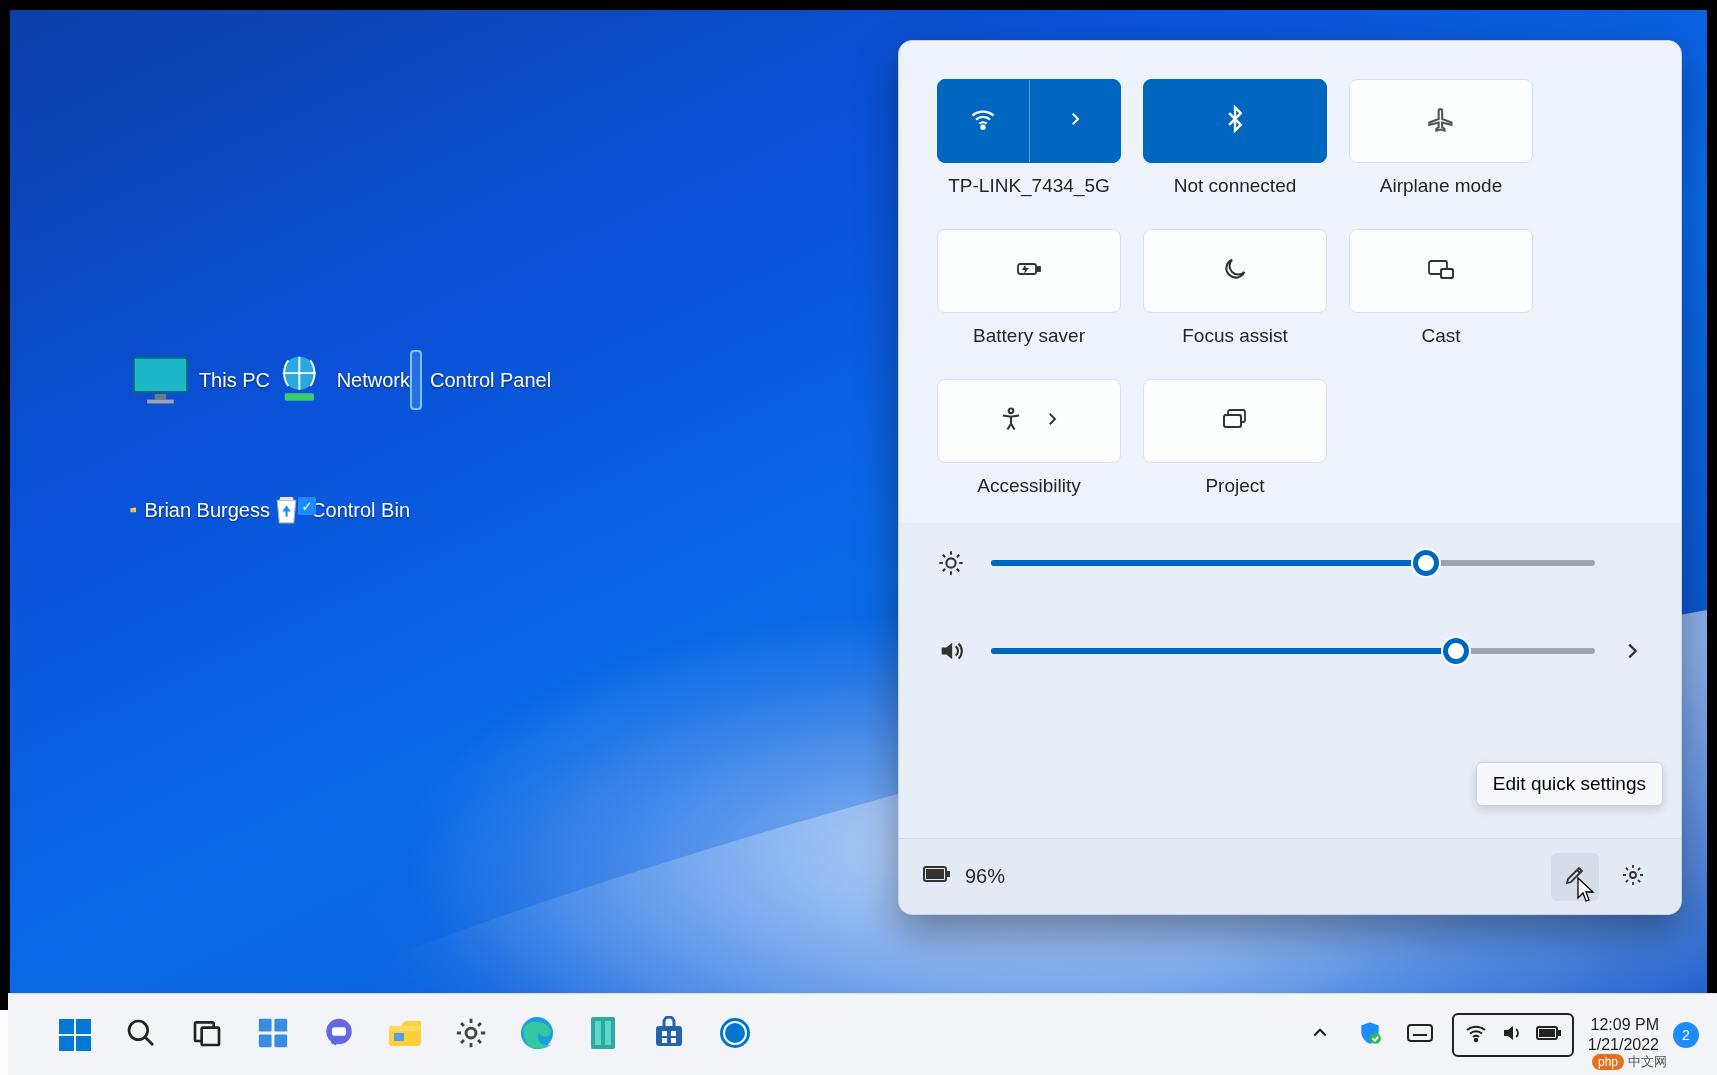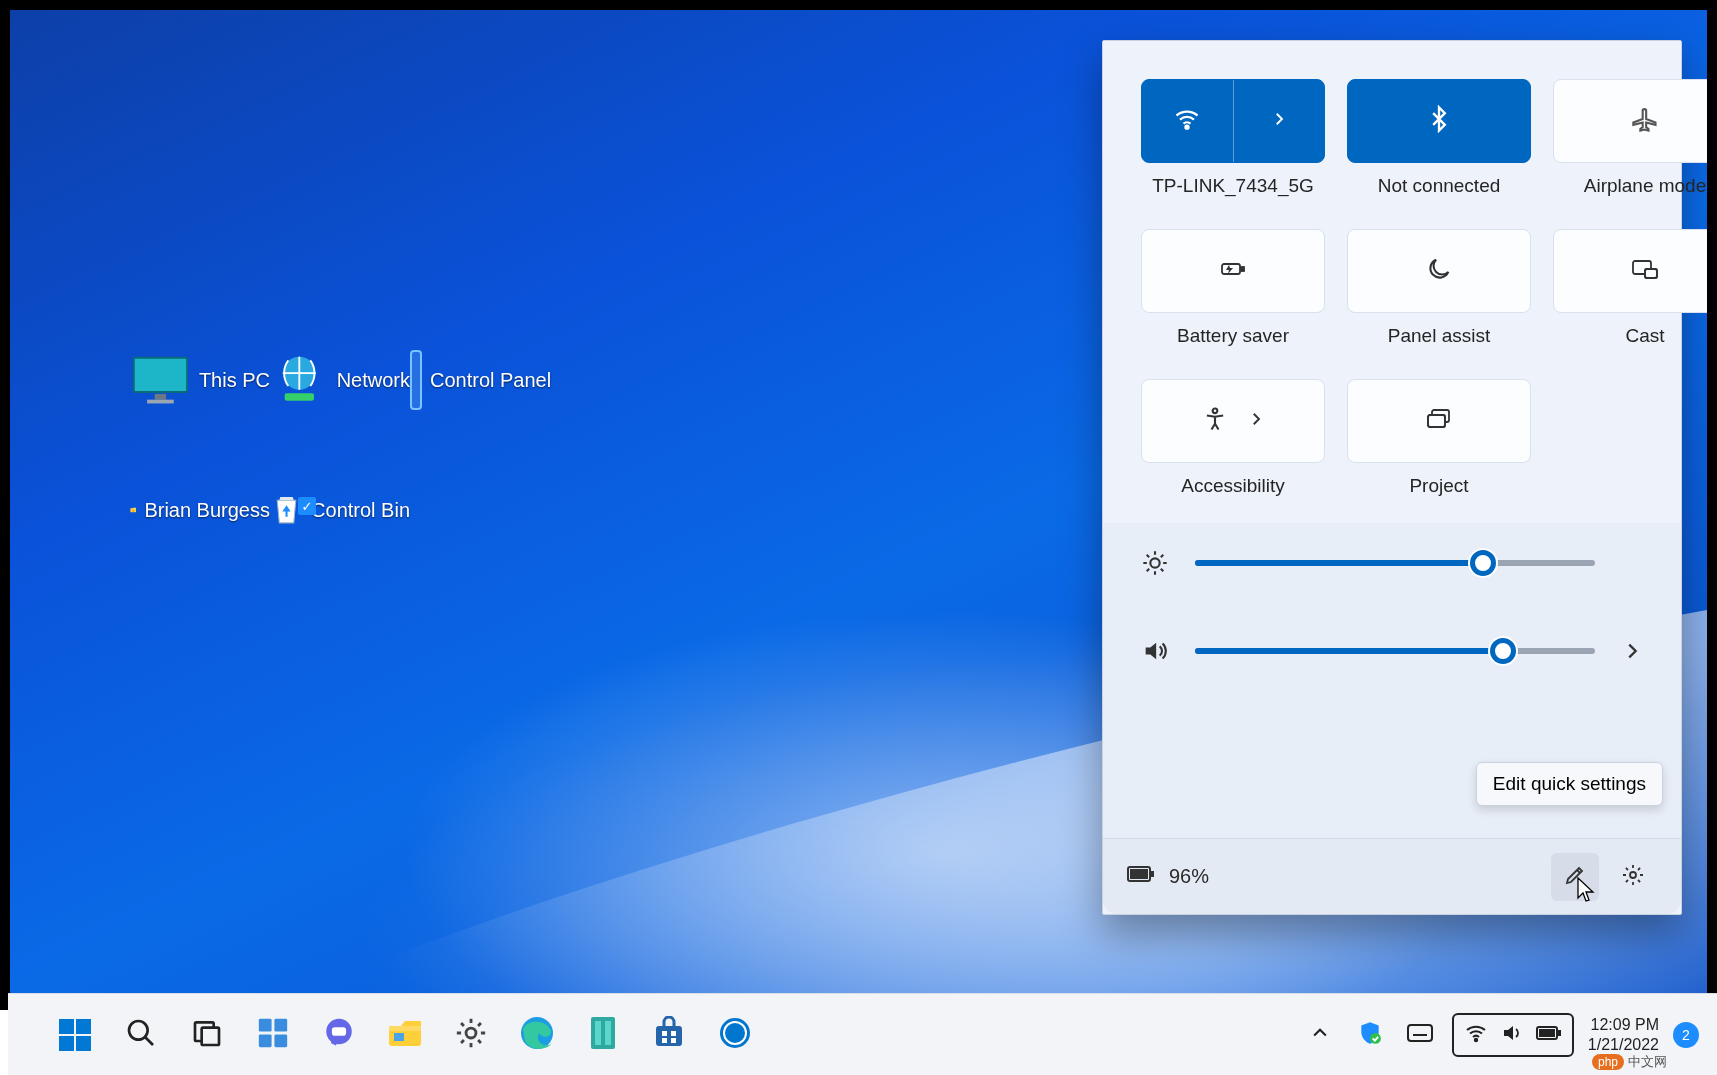--- a/index.html
+++ b/index.html
@@ -27,22 +27,22 @@
   
   .icons-grid { position: absolute; top: 340px; left: 120px; display: grid; grid-template-columns: repeat(3, 140px); row-gap: 70px; column-gap: 0; }
   .d-icon { width: 140px; display: flex; align-items: center; gap: 8px; cursor: default; }
   .d-icon .ic { width: 70px; height: 60px; display: flex; align-items: center; justify-content: center; }
   .d-icon .lbl { color: #fff; font-size: 20px; text-shadow: 0 1px 2px rgba(0,0,0,.6); white-space: nowrap; }
   .d-check { position:absolute; width:18px; height:18px; background:#1d8cff; color:#fff; font-size:13px; display:flex; align-items:center; justify-content:center; border-radius:2px; transform:translate(28px,-4px);}
   .sel-box { border:2px solid #7ac3ff; background:rgba(120,195,255,.25); padding:4px; border-radius:4px;}
 
   
   .flyout {
-    position: absolute; right: 25px; top: 30px; bottom: 85px; width: 580px;
-    background: #eef3fb; border: 1px solid #c7d1e0; border-radius: 2px;
+    position: absolute; right: 25px; top: 30px; bottom: 85px; width: 784px;
+    background: #eef3fb; border: 1px solid #c7d1e0; border-radius: 14px;
     box-shadow: 0 18px 40px rgba(0,0,0,.35);
     display: flex; flex-direction: column;
   }
   .tiles { padding: 38px 38px 0 38px; display: grid; grid-template-columns: repeat(3, 184px); grid-auto-rows: auto; column-gap: 22px; row-gap: 14px; }
   .tile-wrap { display:flex; flex-direction:column; align-items:center; gap:12px; }
   .tile { width: 184px; height: 84px; border-radius: 8px; background:#fcfdff; border:1px solid #d9e1ec; display:flex; align-items:center; justify-content:center; color:#2b2b2b; cursor:pointer; }
   .tile.active { background:#0067c0; color:#fff; border-color:#0067c0; }
   .tile.split { display:flex; padding:0; }
   .tile .half { flex:1; display:flex; align-items:center; justify-content:center; height:100%; }
   .tile .half.sep { border-left:1px solid rgba(255,255,255,.35); }
@@ -197,21 +197,21 @@
         </div>
         <div class="tile-label">Battery saver</div>
       </div>
 
       <div class="tile-wrap">
         <div class="tile">
           <span><svg viewBox="0 0 24 24" fill="none" stroke="#333" stroke-width="1.8">
                 <path d="M20 14.5A8 8 0 1 1 9.5 4a6.5 6.5 0 0 0 10.5 10.5z"></path>
               </svg></span>
         </div>
-        <div class="tile-label">Panel assist</div>
+        <div class="tile-label">Focus assist</div>
       </div>
 
       <div class="tile-wrap">
         <div class="tile">
           <span><svg viewBox="0 0 28 24" fill="none" stroke="#333" stroke-width="1.8">
                 <rect x="2" y="4" width="18" height="13" rx="2"></rect>
                 <rect x="14" y="12" width="12" height="9" rx="2" fill="#fcfdff"></rect>
                 <rect x="14" y="12" width="12" height="9" rx="2"></rect>
               </svg></span>
         </div>

